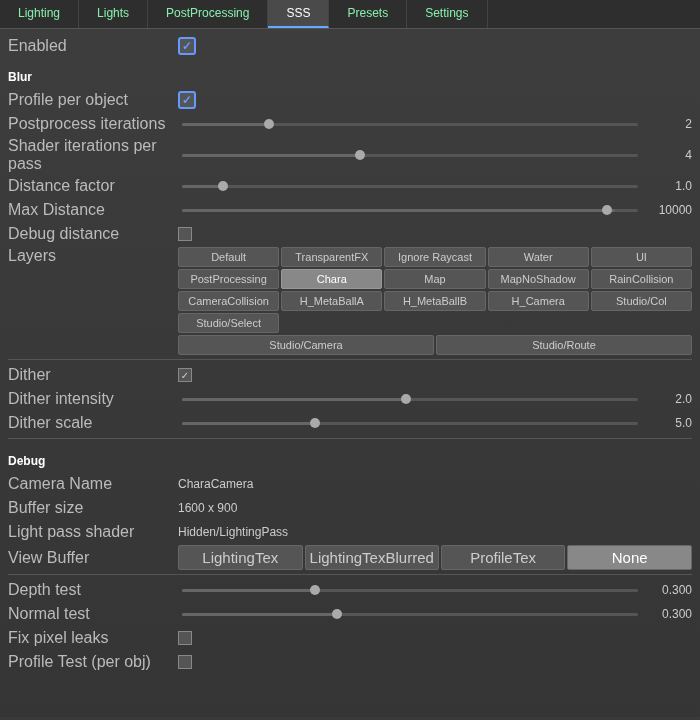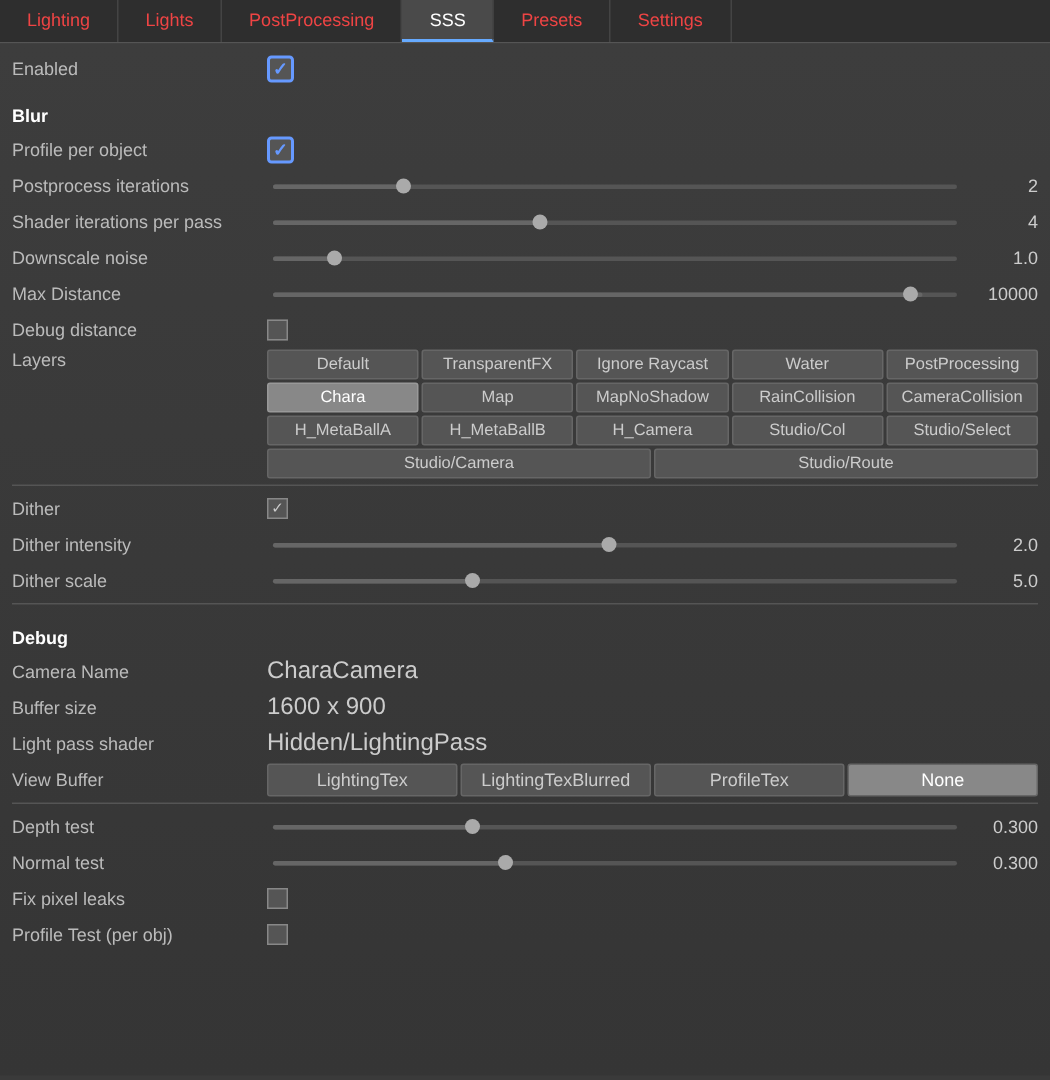--- a/index.html
+++ b/index.html
@@ -15,21 +15,21 @@
 
     
     .tabs {
       display: flex;
       background: #2e2e2e;
       border-bottom: 1px solid #555;
     }
     .tab {
       padding: 6px 18px;
       cursor: pointer;
-      color: #ef4444;
+      color: #86efac;
       font-size: 12px;
       border-right: 1px solid #444;
     }
     .tab.active {
       background: #4a4a4a;
       color: #fff;
       border-bottom: 2px solid #6af;
     }
 
     
@@ -44,21 +44,21 @@
       display: flex;
       align-items: center;
       min-height: 22px;
       margin-bottom: 2px;
     }
 
     .label {
       width: 170px;
       flex-shrink: 0;
       color: #bbb;
-      font-size: 12px;
+      font-size: 16px;
     }
 
     .section-title {
       font-weight: bold;
       color: #fff;
       font-size: 12px;
       margin-top: 11px;
       margin-bottom: 3px;
     }
     .checkbox-blue {
@@ -176,34 +176,34 @@
     .view-buffer-wrap {
       display: flex;
       gap: 2px;
       flex: 1;
     }
     .vb-btn {
       flex: 1;
       background: #555;
       border: 1px solid #666;
       color: #ccc;
-      font-size: 12px;
+      font-size: 15px;
       padding: 3px 4px;
       text-align: center;
       cursor: pointer;
       border-radius: 2px;
     }
     .vb-btn.active {
       background: #888;
       color: #fff;
     }
 
     .debug-value {
       color: #ccc;
-      font-size: 16px;
+      font-size: 12px;
     }
 
     hr.divider {
       border: none;
       border-top: 1px solid #555;
       margin: 4px 0;
     }
   </style>
 </head>
 <body>
@@ -252,21 +252,21 @@
       <div class="slider-wrap">
         <div class="slider-track">
           <div class="slider-fill" style="width:40%"></div>
           <div class="slider-thumb" style="left:38%"></div>
         </div>
       </div>
       <div class="value-label">4</div>
     </div>
 
     <div class="row">
-      <div class="label">Downscale noise</div>
+      <div class="label">Distance factor</div>
       <div class="slider-wrap">
         <div class="slider-track">
           <div class="slider-fill" style="width:10%"></div>
           <div class="slider-thumb" style="left:8%"></div>
         </div>
       </div>
       <div class="value-label">1.0</div>
     </div>
 
     <div class="row">
@@ -286,20 +286,21 @@
     </div>
 
     <div class="row" style="align-items: flex-start; margin-top: 2px;">
       <div class="label">Layers</div>
       <div style="flex:1; display:flex; flex-direction:column; gap:2px;">
         <div class="layers-grid">
           <div class="layer-btn">Default</div>
           <div class="layer-btn">TransparentFX</div>
           <div class="layer-btn">Ignore Raycast</div>
           <div class="layer-btn">Water</div>
+          <div class="layer-btn">UI</div>
           <div class="layer-btn">PostProcessing</div>
           <div class="layer-btn active">Chara</div>
           <div class="layer-btn">Map</div>
           <div class="layer-btn">MapNoShadow</div>
           <div class="layer-btn">RainCollision</div>
           <div class="layer-btn">CameraCollision</div>
           <div class="layer-btn">H_MetaBallA</div>
           <div class="layer-btn">H_MetaBallB</div>
           <div class="layer-btn">H_Camera</div>
           <div class="layer-btn">Studio/Col</div>

